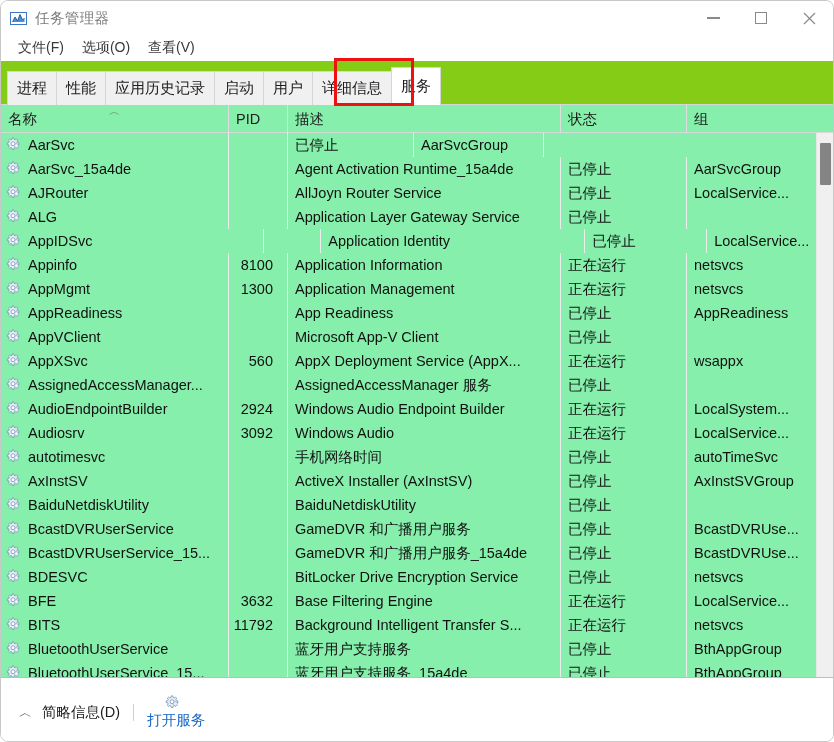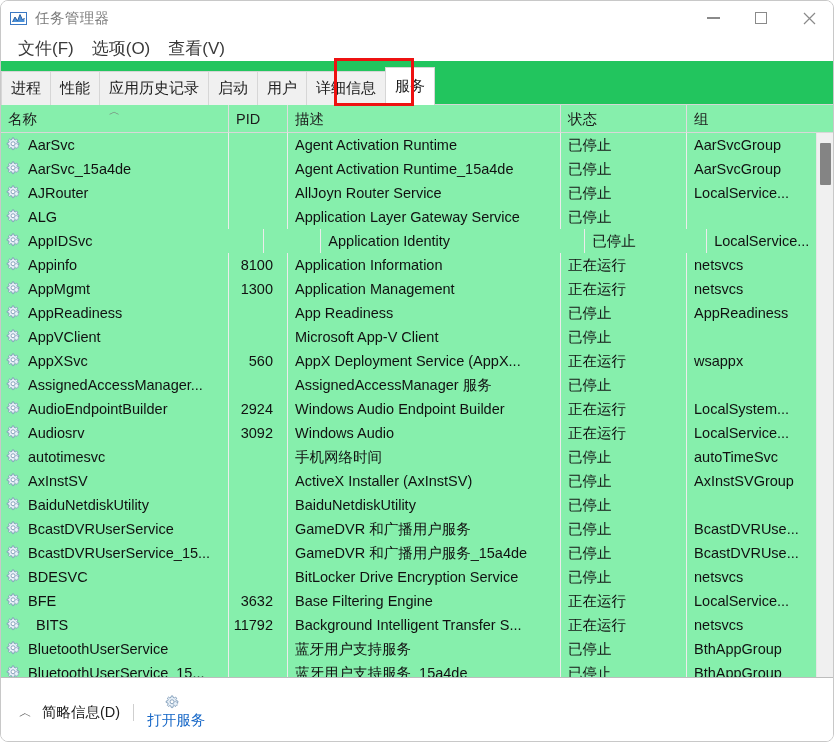--- a/index.html
+++ b/index.html
@@ -55,34 +55,34 @@
 
   
   #menubar {
     height: 26px;
     display: flex;
     align-items: center;
     padding-left: 8px;
     background: #ffffff;
   }
   .menu-item {
-    font-size: 17px;
+    font-size: 14px;
     color: #3a3a3a;
     padding: 2px 9px;
     cursor: default;
   }
 
   
   #tabstrip {
     position: relative;
     height: 44px;
-    background: #22c55e;
+    background: #84cc16;
     display: flex;
     align-items: flex-end;
-    padding-left: 0;
+    padding-left: 6px;
     border-bottom: 1px solid #d6d6d6;
   }
   .tab {
     height: 34px;
     display: flex; align-items: center;
     padding: 0 9px;
     font-size: 15px;
     color: #1c1c1c;
     background: #f0f0f0;
     border: 1px solid #d6d6d6;
@@ -305,23 +305,20 @@
             <svg width="16" height="16" viewBox="0 0 16 16" class="svc-icon">
               <path d="M6.3 0.9 L7.8 0.9 L8.1 2.4 L9.3 2.9 L10.6 2.1 L11.7 3.2 L10.9 4.5 L11.4 5.7 L12.9 6.0 L12.9 7.5 L11.4 7.8 L10.9 9.0 L11.7 10.3 L10.6 11.4 L9.3 10.6 L8.1 11.1 L7.8 12.6 L6.3 12.6 L6.0 11.1 L4.8 10.6 L3.5 11.4 L2.4 10.3 L3.2 9.0 L2.7 7.8 L1.2 7.5 L1.2 6.0 L2.7 5.7 L3.2 4.5 L2.4 3.2 L3.5 2.1 L4.8 2.9 L6.0 2.4 Z" fill="#e8f0f8" stroke="#7e9bb8" stroke-width="0.9" stroke-linejoin="round"></path>
               <circle cx="7.05" cy="6.75" r="2.0" fill="#ffffff" stroke="#7e9bb8" stroke-width="0.9"></circle>
               <path d="M11.0 9.3 L12.0 9.3 L12.2 10.2 L13.1 10.6 L13.9 10.1 L14.6 10.8 L14.1 11.6 L14.5 12.5 L15.4 12.7 L15.4 13.7 L14.5 13.9 L14.1 14.8 L14.6 15.6 L13.9 16.3 L13.1 15.8 L12.2 16.2 L12.0 17.1 L11.0 17.1 L10.8 16.2 L9.9 15.8 L9.1 16.3 L8.4 15.6 L8.9 14.8 L8.5 13.9 L7.6 13.7 L7.6 12.7 L8.5 12.5 L8.9 11.6 L8.4 10.8 L9.1 10.1 L9.9 10.6 L10.8 10.2 Z" fill="#e8f0f8" stroke="#7e9bb8" stroke-width="0.8" stroke-linejoin="round" transform="scale(0.62) translate(5.2,1.0)"></path>
             </svg>
             <span>AarSvc</span>
           </div>
           <div class="cell pid" style="width: 59px;">
             <span></span>
           </div>
-          <div class="cell description" style="width: 273px;">
-            <span>Agent Activation Runtime</span>
-          </div>
           <div class="cell status" style="width: 126px;">
             <span>已停止</span>
           </div>
           <div class="cell group" style="width: 130px;">
             <span>AarSvcGroup</span>
           </div>
         </div>
         <div class="row">
           <div class="cell name" style="width: 228px;">
             <svg width="16" height="16" viewBox="0 0 16 16" class="svc-icon">
@@ -731,21 +728,21 @@
             <span>Base Filtering Engine</span>
           </div>
           <div class="cell status" style="width: 126px;">
             <span>正在运行</span>
           </div>
           <div class="cell group" style="width: 130px;">
             <span>LocalService...</span>
           </div>
         </div>
         <div class="row">
-          <div class="cell name" style="width: 228px; gap: 8px;">
+          <div class="cell name" style="width: 228px;">
             <svg width="16" height="16" viewBox="0 0 16 16" class="svc-icon">
               <path d="M6.3 0.9 L7.8 0.9 L8.1 2.4 L9.3 2.9 L10.6 2.1 L11.7 3.2 L10.9 4.5 L11.4 5.7 L12.9 6.0 L12.9 7.5 L11.4 7.8 L10.9 9.0 L11.7 10.3 L10.6 11.4 L9.3 10.6 L8.1 11.1 L7.8 12.6 L6.3 12.6 L6.0 11.1 L4.8 10.6 L3.5 11.4 L2.4 10.3 L3.2 9.0 L2.7 7.8 L1.2 7.5 L1.2 6.0 L2.7 5.7 L3.2 4.5 L2.4 3.2 L3.5 2.1 L4.8 2.9 L6.0 2.4 Z" fill="#e8f0f8" stroke="#7e9bb8" stroke-width="0.9" stroke-linejoin="round"></path>
               <circle cx="7.05" cy="6.75" r="2.0" fill="#ffffff" stroke="#7e9bb8" stroke-width="0.9"></circle>
               <path d="M11.0 9.3 L12.0 9.3 L12.2 10.2 L13.1 10.6 L13.9 10.1 L14.6 10.8 L14.1 11.6 L14.5 12.5 L15.4 12.7 L15.4 13.7 L14.5 13.9 L14.1 14.8 L14.6 15.6 L13.9 16.3 L13.1 15.8 L12.2 16.2 L12.0 17.1 L11.0 17.1 L10.8 16.2 L9.9 15.8 L9.1 16.3 L8.4 15.6 L8.9 14.8 L8.5 13.9 L7.6 13.7 L7.6 12.7 L8.5 12.5 L8.9 11.6 L8.4 10.8 L9.1 10.1 L9.9 10.6 L10.8 10.2 Z" fill="#e8f0f8" stroke="#7e9bb8" stroke-width="0.8" stroke-linejoin="round" transform="scale(0.62) translate(5.2,1.0)"></path>
             </svg>
             <span>BITS</span>
           </div>
           <div class="cell pid" style="width: 59px;">
             <span>11792</span>
           </div>

